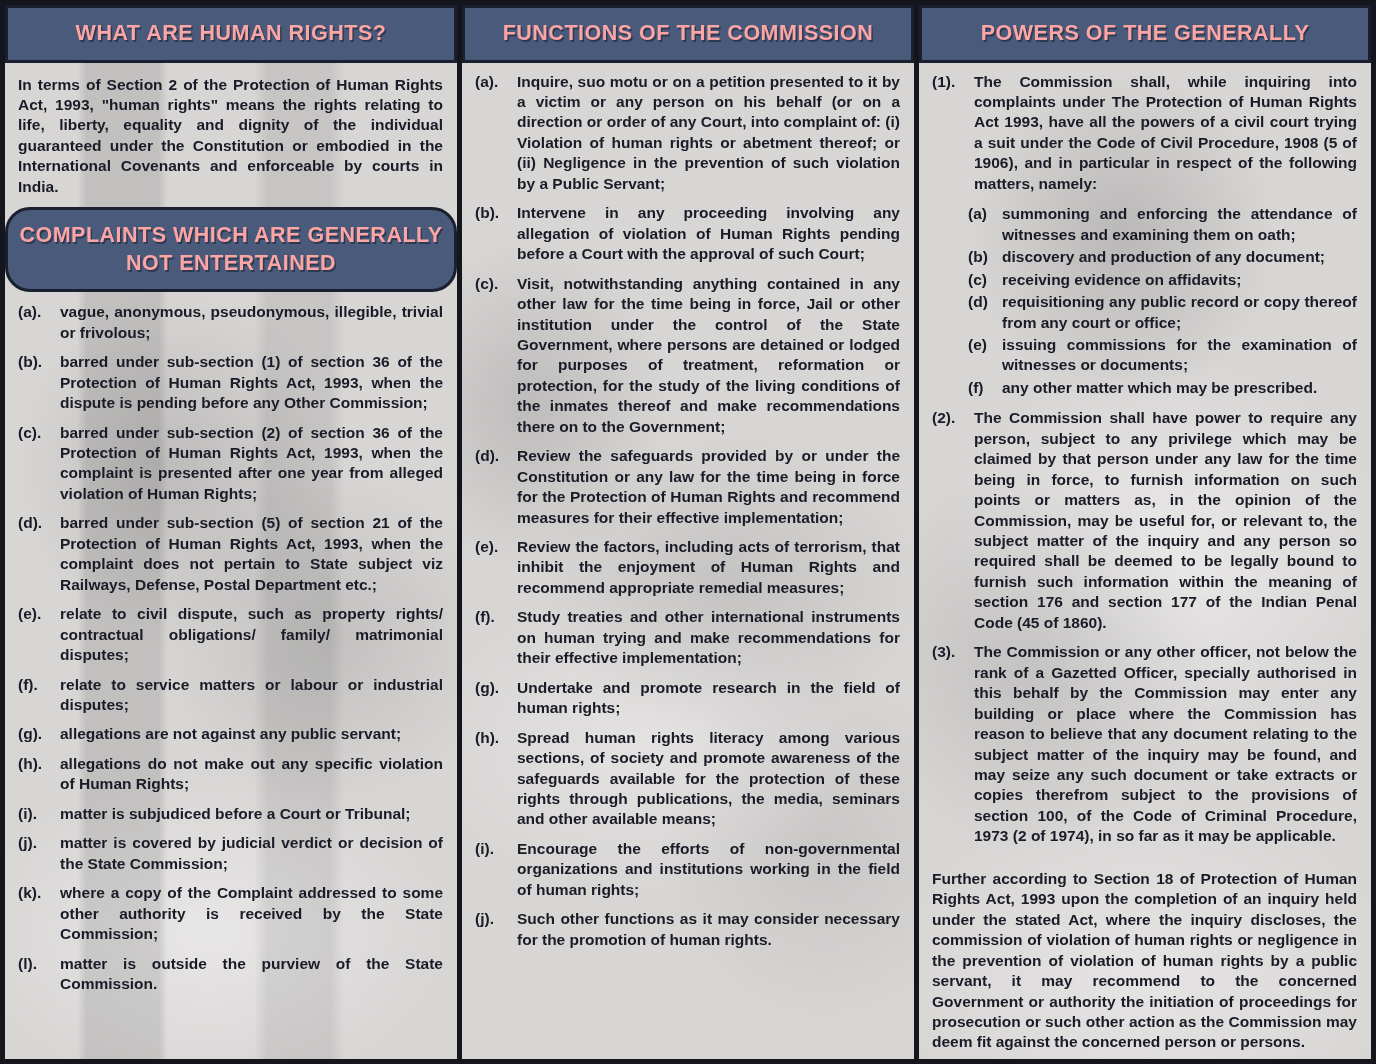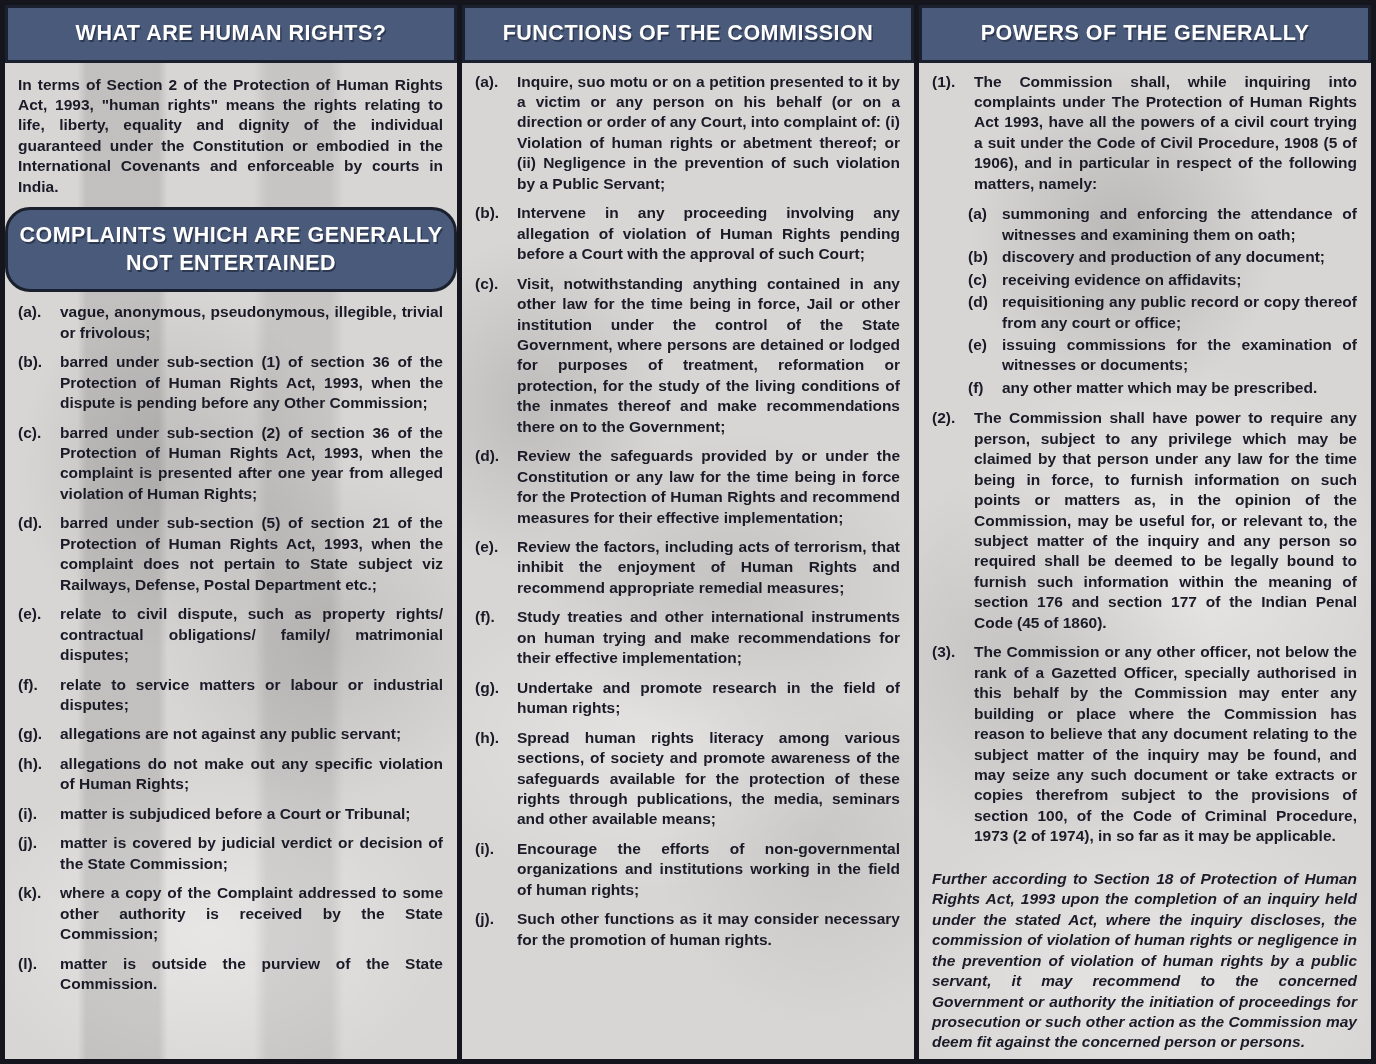--- a/index.html
+++ b/index.html
@@ -37,21 +37,21 @@
     background:
       radial-gradient(ellipse 220px 240px at 45% 22%, rgba(0,0,0,0.14), rgba(0,0,0,0) 70%),
       radial-gradient(ellipse 260px 280px at 25% 62%, rgba(0,0,0,0.10), rgba(0,0,0,0) 70%),
       radial-gradient(ellipse 300px 260px at 55% 52%, rgba(255,255,255,0.45), rgba(255,255,255,0) 75%),
       radial-gradient(ellipse 340px 240px at 50% 92%, rgba(255,255,255,0.35), rgba(255,255,255,0) 75%);
   }
   .content { position:relative; }
   .band {
     background:#4a5a7b;
     border:3px solid #1a202d;
-    color:#ffffff;
+    color:#fca5a5;
     font-weight:bold;
     font-size:21.5px;
     line-height:1.28;
     letter-spacing:0.5px;
     text-align:center;
     padding:12px 6px;
     text-shadow:1.5px 1.5px 0 rgba(10,15,30,0.45);
   }
   .band-sub { margin:9px 0 10px 0;border-radius:25px; }
   .para, .item-label, .item-text {
@@ -61,21 +61,21 @@
     line-height:1.32;
   }
   .para { margin:12px 14px 10px 13px; text-align:justify; }
   .list { margin:0 14px 10px 13px; }
   .item { display:flex; margin:9px 0; }
   .item-label { flex:0 0 42px; }
   .item-text { flex:1 1 auto; text-align:justify; }
   .sublist { margin:10px 0 10px 36px; }
   .sublist .item { margin:2px 0; }
   .sublist .item-label { flex:0 0 34px; }
-  .footer-para { margin-top:22px;font-style:italic; }
+  .footer-para { margin-top:22px; }
 </style>
 </head>
 <body>
 
 <div class="page">
 
   <section class="column col-a">
     <div class="bg"></div>
     <div class="content">
       <header class="band">

